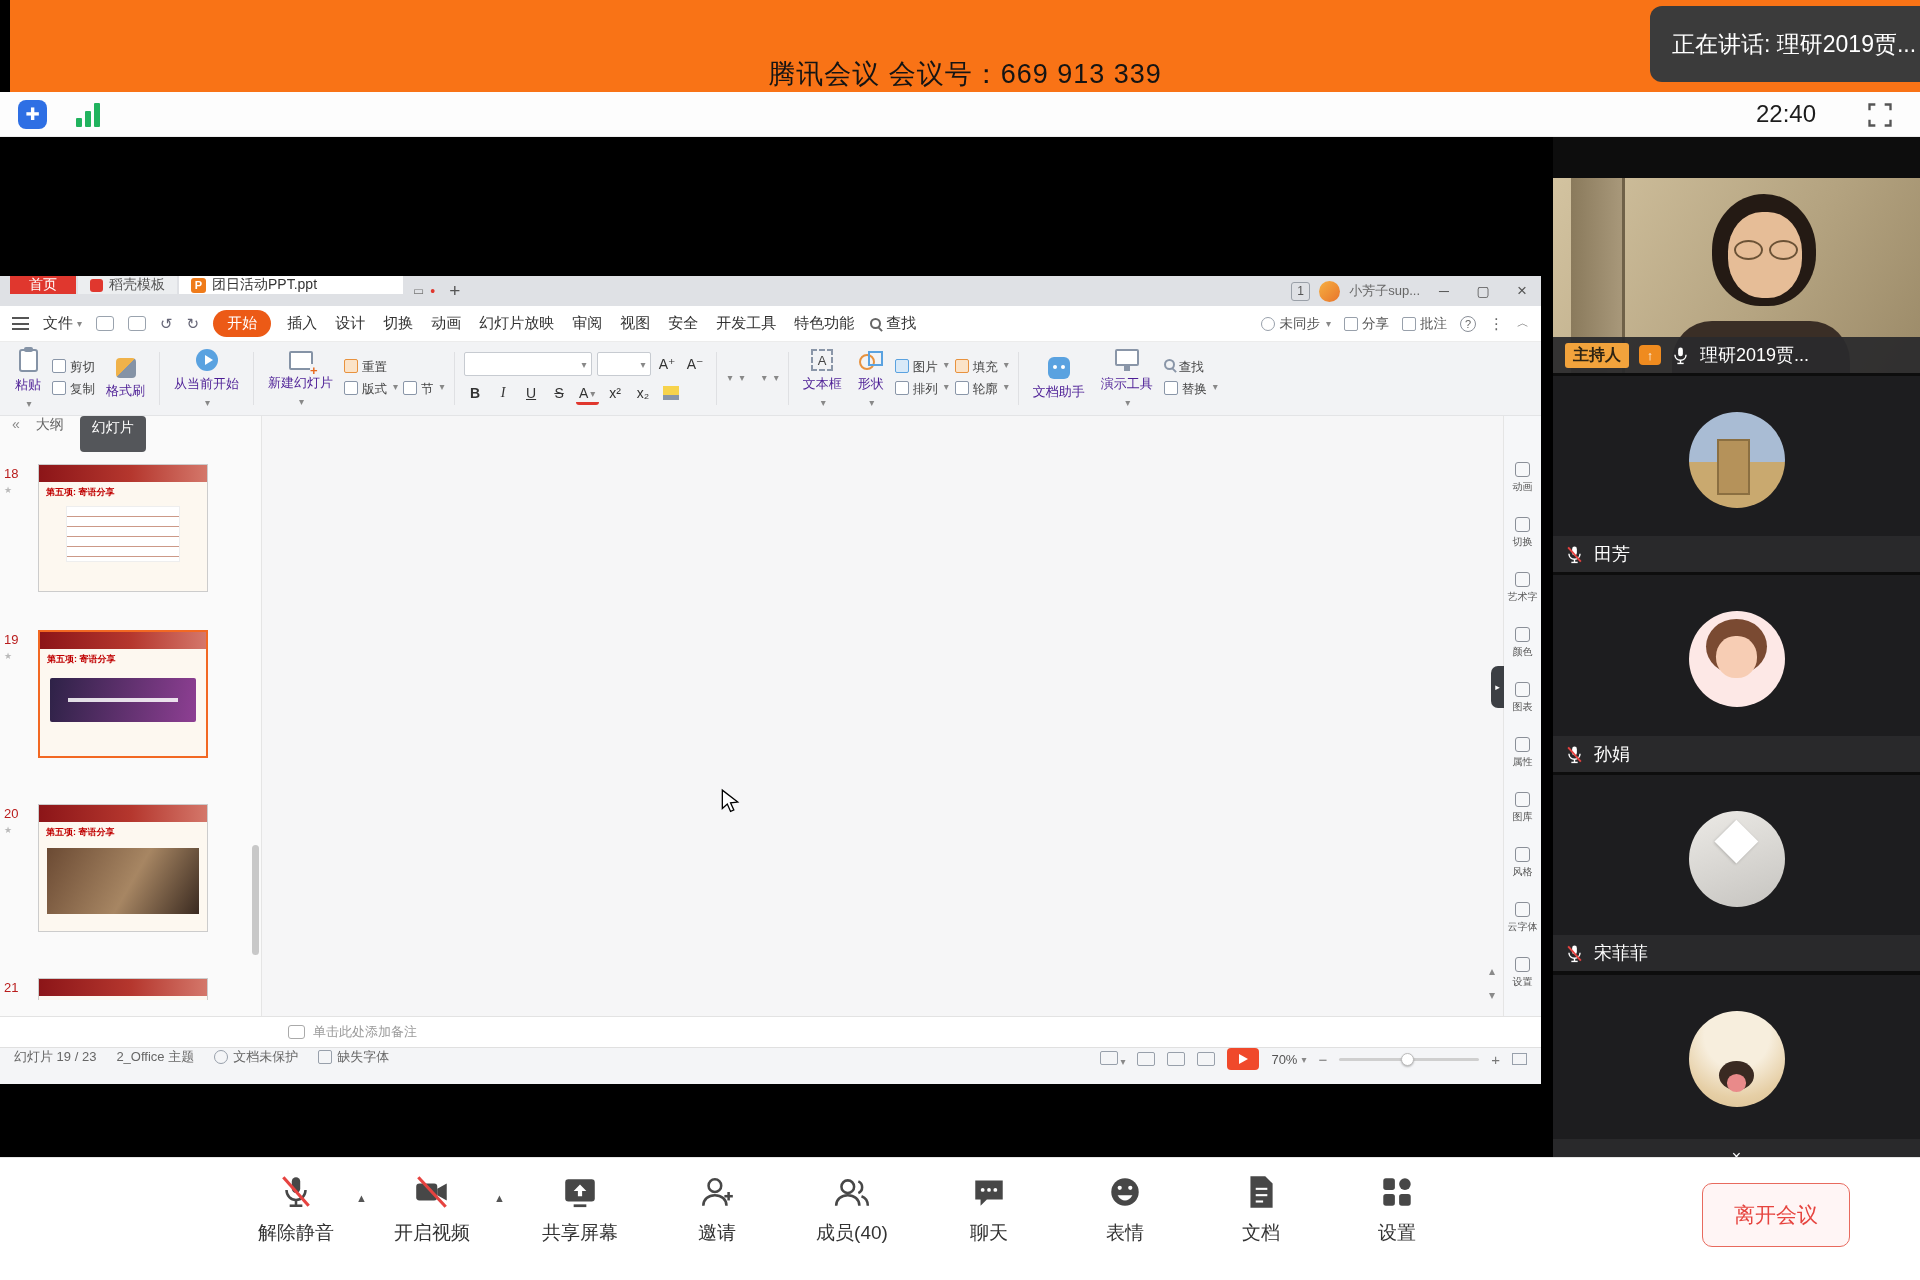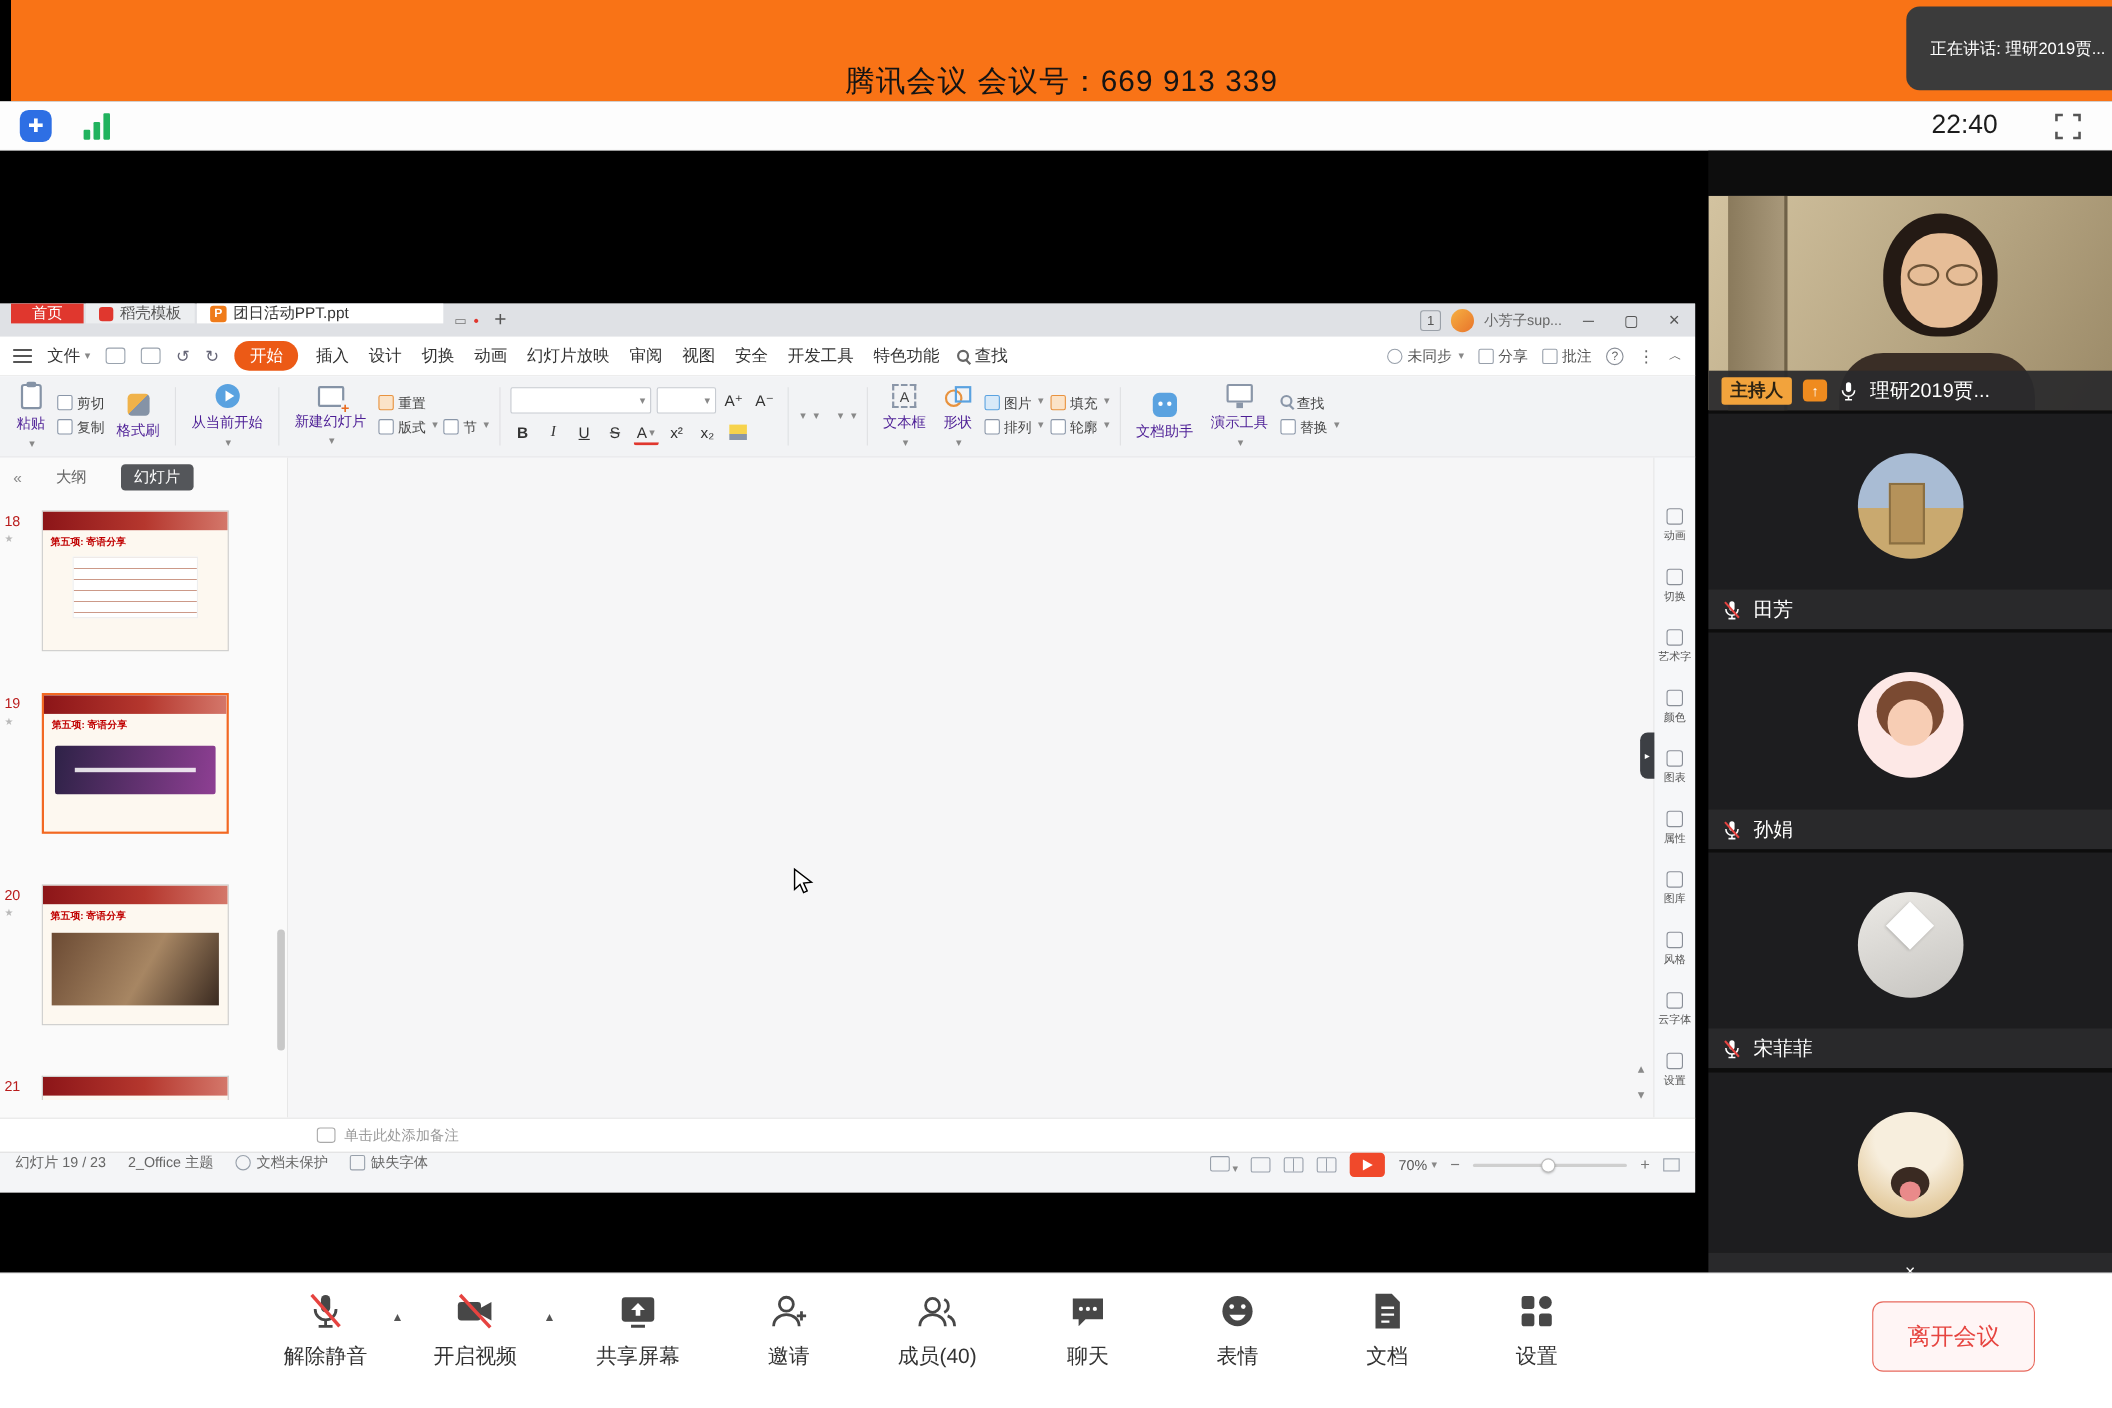--- a/index.html
+++ b/index.html
@@ -4,21 +4,21 @@
 <style>
 *{margin:0;padding:0;box-sizing:border-box}
 html,body{width:1920px;height:1280px}
 body{font-family:"Liberation Sans","DejaVu Sans",sans-serif;background:#000;overflow:hidden}
 #app{position:relative;width:1920px;height:1280px;background:#000}
 .dd::after{content:"▾";font-size:10px;color:#888;margin-left:2px}
 
 
 .topbar{position:absolute;top:0;left:10px;right:0;height:92px;background:#f97316;display:flex;align-items:flex-end;justify-content:center}
 .topbar .title{font-size:27px;color:#141414;letter-spacing:1px}
-.speaking{position:absolute;top:6px;right:0;height:76px;max-width:270px;background:#3b3b3b;color:#fff;display:flex;align-items:center;padding:0 6px 0 22px;font-size:15px;border-radius:12px 0 0 12px;white-space:nowrap;overflow:hidden}
+.speaking{position:absolute;top:6px;right:0;height:76px;max-width:270px;background:#3b3b3b;color:#fff;display:flex;align-items:center;padding:0 6px 0 22px;font-size:23px;border-radius:12px 0 0 12px;white-space:nowrap;overflow:hidden}
 
 
 .osbar{position:absolute;top:92px;left:0;right:0;height:45px;background:#fdfdfd;border-bottom:1px solid #ededed}
 .shield{position:absolute;left:18px;top:8px;width:29px;height:29px;background:#2e6fe4;border-radius:8px;color:#fff;display:flex;align-items:center;justify-content:center;font-size:17px;font-weight:bold}
 .shield::before{content:"✚"}
 .signal{position:absolute;left:76px;top:10px;width:30px;height:25px;display:flex;align-items:flex-end;gap:3px}
 .signal i{display:block;width:6px;background:#21b35e;border-radius:1px}
 .signal i:nth-child(1){height:9px}.signal i:nth-child(2){height:16px}.signal i:nth-child(3){height:24px}
 .time{position:absolute;right:104px;top:8px;font-size:24px;color:#1c1c1c}
 .fsicon{position:absolute;right:26px;top:9px;width:28px;height:28px}
@@ -102,21 +102,21 @@
 .i-bot::before{content:"";position:absolute;left:5px;top:8px;width:4px;height:4px;border-radius:50%;background:#fff}
 .i-bot::after{content:"";position:absolute;right:5px;top:8px;width:4px;height:4px;border-radius:50%;background:#fff}
 .i-mon{width:24px;height:17px;border:2px solid #8a96a8;border-radius:2px;position:relative;background:#fff;margin-bottom:5px}
 .i-mon::after{content:"";position:absolute;left:7px;bottom:-7px;width:6px;height:5px;background:#8a96a8}
 .i-magsm{width:11px;height:11px;border:2px solid #8a96a8;border-radius:50%;position:relative;display:inline-block}
 .i-magsm::after{content:"";position:absolute;right:-4px;bottom:-3px;width:6px;height:2px;background:#8a96a8;transform:rotate(45deg)}
 
 
 .wbody{position:absolute;top:140px;left:0;right:0;height:600px;display:flex}
 .sidepanel{position:relative;width:262px;background:#fafafa;border-right:1px solid #e5e5e5;overflow:hidden}
-.side-tabs{height:36px;display:flex;align-items:center;gap:31px;padding:0 12px;font-size:14px;color:#666}
+.side-tabs{height:36px;display:flex;gap:16px;padding:0 12px;font-size:14px;color:#666}
 .collapse::before{content:"«";color:#888}
 .st.active{background:#54565a;color:#fff;border-radius:4px;padding:3px 12px}
 .thumbrow{position:absolute;left:4px;display:flex;gap:6px}
 .tnum{width:28px;text-align:left;font-size:13px;color:#b91c1c;padding-top:2px}
 .tnum .star{display:block;font-size:9px;color:#b9b9b9;margin-top:4px}
 .tnum .star::before{content:"★"}
 .thumb{width:170px;height:128px;background:#fdf8f0;border:1px solid #ccc;overflow:hidden;position:relative}
 .thumb.sel{border:2px solid #f26822}
 .mini-band{height:17px;background:linear-gradient(90deg,#8c1518,#b5372e 55%,#d4776a)}
 .mini-title{color:#c00000;font-size:9px;font-weight:bold;padding:4px 7px;white-space:nowrap}

